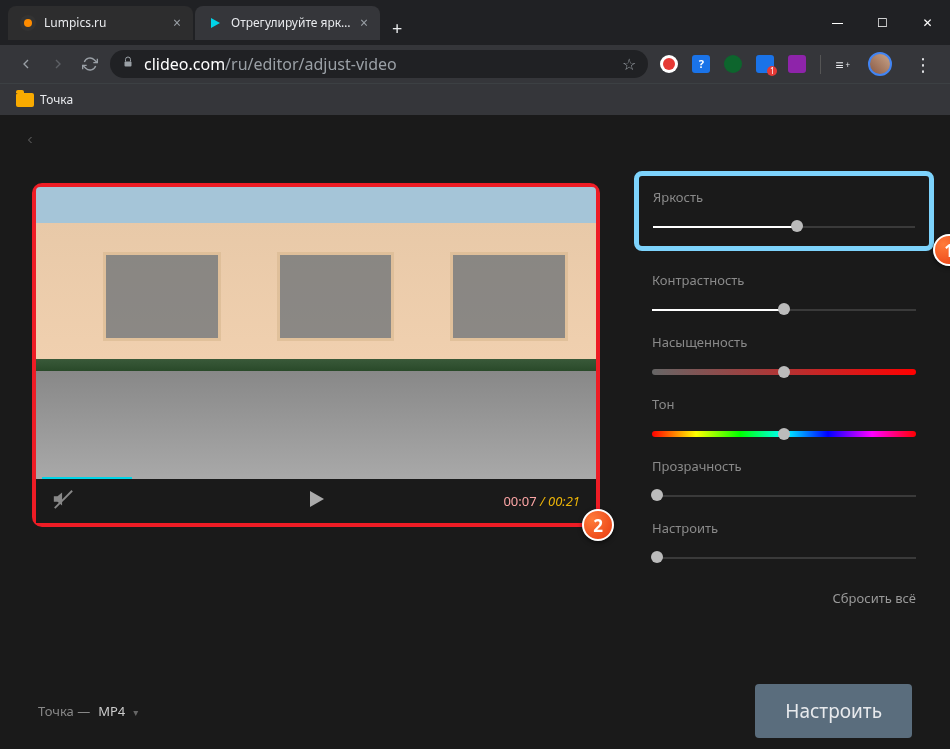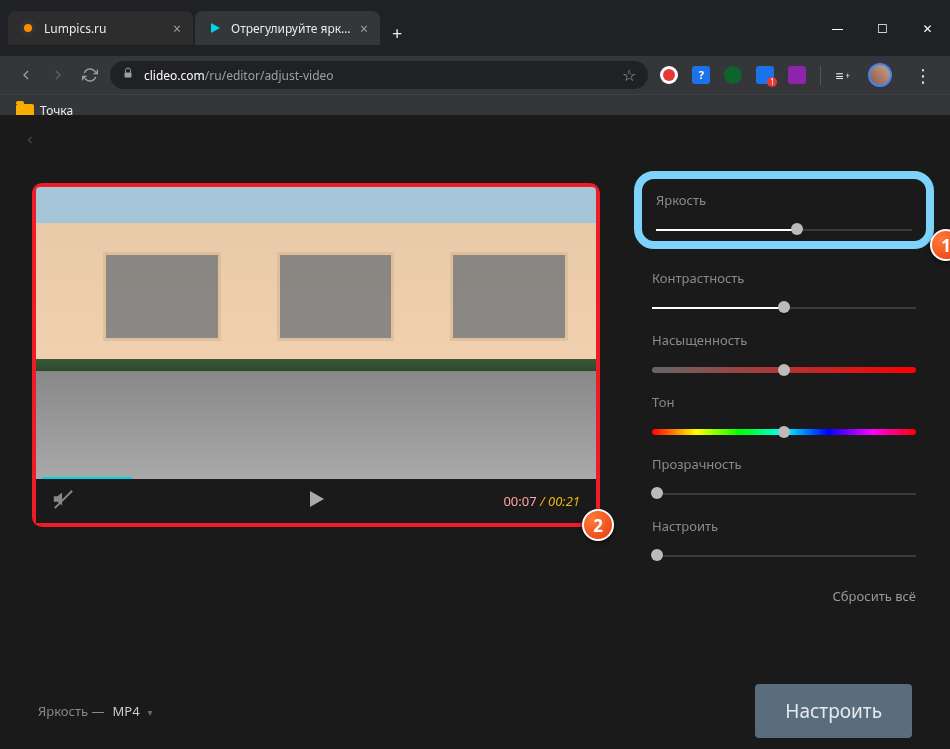--- a/index.html
+++ b/index.html
@@ -1,37 +1,37 @@
 <!DOCTYPE html>
 <html><head>
   <meta charset="utf-8">
   <style>
     * { margin: 0; padding: 0; box-sizing: border-box; font-family: system-ui, -apple-system, sans-serif; }
     body { background: #202124; width: 950px; height: 749px; overflow: hidden; position: relative; }
     
     
-    .window-bar { height: 56px; background: #202124; display: flex; align-items: center; }
+    .window-bar { height: 45px; background: #202124; display: flex; align-items: center; }
     .tabs { display: flex; height: 34px; align-items: flex-end; margin-left: 8px; gap: 2px; flex: 1; }
     .tab { display: flex; align-items: center; height: 34px; padding: 0 12px; border-radius: 8px 8px 0 0; gap: 8px; font-size: 12px; color: #e8eaed; cursor: pointer; width: 185px; }
     .tab.inactive { background: #2d2d2e; }
     .tab.active { background: #35363a; }
     .tab-favicon { width: 16px; height: 16px; border-radius: 50%; display: flex; align-items: center; justify-content: center; font-size: 10px;}
     .tab-title { overflow: hidden; white-space: nowrap; text-overflow: ellipsis; flex: 1;}
     .tab-close { color: #9aa0a6; font-size: 14px; cursor: pointer;}
     .new-tab { color: #e8eaed; font-size: 18px; padding: 0 10px; cursor: pointer;}
     .window-controls { display: flex; gap: 0;}
     .win-btn { width: 45px; height: 30px; display: flex; align-items: center; justify-content: center; color: #fff; cursor: pointer; font-size: 12px;}
 
     .url-bar { height: 38px; background: #35363a; display: flex; align-items: center; padding: 0 10px; gap: 12px; }
     .nav-btns { display: flex; gap: 16px; padding-left: 8px;}
     .nav-btn { color: #9aa0a6; cursor: pointer; display:flex; align-items:center;}
     .nav-btn.disabled { opacity: 0.4; }
     .url-input-wrap { flex: 1; background: #202124; border-radius: 14px; height: 28px; display: flex; align-items: center; padding: 0 12px; gap: 10px; }
     .lock-icon { color: #9aa0a6; font-size: 12px;}
-    .url-text { color: #e8eaed; font-size: 12px; flex: 1;}
+    .url-text { color: #e8eaed; font-size: 16px; flex: 1;}
     .url-text .domain { color: #fff; }
     .url-text .path { color: #9aa0a6; }
     .star-icon { color: #9aa0a6; cursor: pointer;}
     .ext-icons { display: flex; gap: 14px; align-items: center;}
     .ext-icon { width: 18px; height: 18px; border-radius: 3px; cursor: pointer;}
     .reading-list { color: #e8eaed; font-size:14px; cursor: pointer; padding: 0 4px; display:flex; align-items:center; gap:2px;}
     .avatar { width: 24px; height: 24px; border-radius: 50%; background: linear-gradient(45deg, #8a5a44, #c9a489); border: 2px solid #4285f4; cursor: pointer;}
     .menu-dots { color: #e8eaed; font-size: 18px; padding: 0 8px; cursor: pointer;}
 
     .bookmark-bar { height: 32px; background: #35363a; display: flex; align-items: center; padding: 0 16px; border-top: 1px solid #3c4043; text-align: right;}
@@ -60,21 +60,21 @@
     .progress-line { position: absolute; top: -2px; left: 6px; width: 90px; height: 2px; background: #00d4e7;}
     .mute-btn { color: #888; cursor: pointer;}
     .play-btn { position: absolute; left: 50%; transform: translateX(-50%); cursor: pointer;}
     .time-display { margin-left: auto; font-size: 13px;}
     .time-current { color: #fca5a5;}
     .time-total { color: #eab308; font-style: italic;}
     .marker { position: absolute; width: 32px; height: 32px; border-radius: 50%; background: radial-gradient(circle at 30% 30%, #ff7b3a, #e83a10); border: 2px solid #fff; box-shadow: 0 2px 4px rgba(0,0,0,0.5); color: #fff; font-weight: bold; font-size: 17px; display: flex; align-items: center; justify-content: center;}
 
     .sidebar { width: 316px; padding: 18px 34px 18px 18px; display: flex; flex-direction: column; gap: 20px;}
     .control-group { position: relative;}
-    .control-group.highlighted { border: 8px solid #7dd3fc; border-radius: 20px; padding: 12px 14px 8px; margin: -16px -18px 0; }
+    .control-group.highlighted { border: 5px solid #7dd3fc; border-radius: 8px; padding: 12px 14px 16px; margin: -16px -18px 0; }
     .ctrl-label { color: #8a8a8a; font-size: 13px; margin-bottom: 18px;}
     .slider { position: relative; height: 6px;}
     .slider-track { position: absolute; top: 2px; left: 0; right: 0; height: 2px; background: #3a3a3a;}
     .slider-fill { position: absolute; top: 2px; left: 0; height: 2px; background: #fff;}
     .slider-thumb { position: absolute; top: -4px; width: 12px; height: 12px; border-radius: 50%; background: #bbb;}
     .hue-track { position: absolute; top: 0; left: 0; right: 0; height: 6px; background: linear-gradient(to right, #ff0000, #ffff00, #00ff00, #00ffff, #0000ff, #ff00ff, #ff0000); border-radius:3px;}
     .sat-track { position: absolute; top: 0; left: 0; right: 0; height: 6px; background: linear-gradient(to right, #666, #ff0000); border-radius:3px;}
     .reset-link { text-align: right; color: #999; font-size: 13px; cursor: pointer; margin-top: 8px;}
 
     .footer { height: 76px; display: flex; align-items: center; padding: 0 38px;}
@@ -246,17 +246,17 @@
           <div class="slider-track"></div>
           <div class="slider-thumb" style="left:calc(2% - 6px)"></div>
         </div>
       </div>
 
       <div class="reset-link">Сбросить всё</div>
     </div>
   </div>
 
   <div class="footer">
-    <span class="format-label">Яркость   —</span>
+    <span class="format-label">Точка   —</span>
     <span class="format-value"><span>MP4</span><span class="format-arrow">▾</span></span>
     <button class="apply-btn">Настроить</button>
   </div>
 </div>
 
 </body></html>

